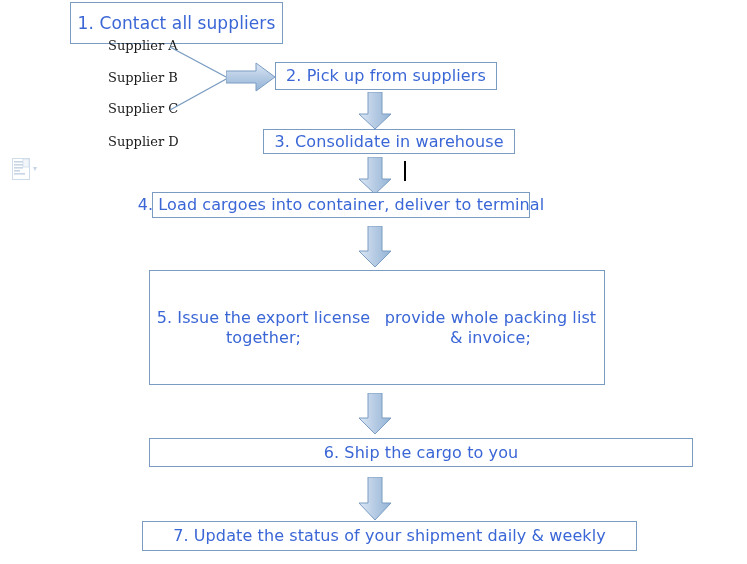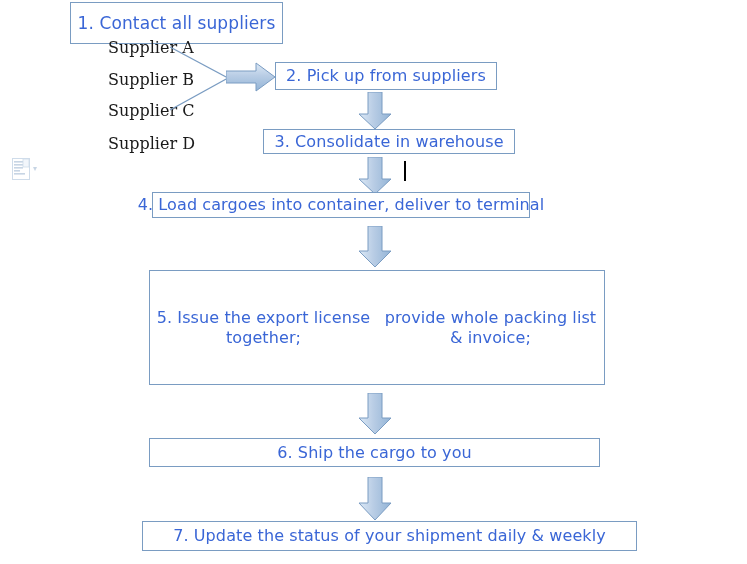--- a/index.html
+++ b/index.html
@@ -45,21 +45,21 @@
     display: block;
     width: 100%;
     text-align: center;
   }
 
   
   .supplier {
     position: absolute;
     color: #1a1a1a;
     font-family: "DejaVu Serif", serif;
-    font-size: 16px;
+    font-size: 13px;
     white-space: nowrap;
   }
 
   
   .arrow-down {
     position: absolute;
   }
   .arrow-right {
     position: absolute;
   }
@@ -148,21 +148,21 @@
 
   <div class="flow-box multiline" style="left:149px; top:270px; width:456px; height:115px;">
     <span class="ln">5.  Issue the export license together;</span>
     <span class="ln">provide whole packing list &amp; invoice;</span>
   </div>
 
   <svg class="arrow-down" style="left:358px; top:393px; width:34px; height:42px;" viewBox="0 0 34 42">
     <polygon points="10,0 24,0 24,25 33,25 17,41 1,25 10,25" fill="url(#gradDown)" stroke="#7a9cc2" stroke-width="1"></polygon>
   </svg>
 
-  <div class="flow-box" style="left:149px; top:438px; width:451px; height:29px;">6.  Ship the cargo to you</div>
+  <div class="flow-box" style="left:149px; top:438px; width:544px; height:29px;">6.  Ship the cargo to you</div>
 
   <svg class="arrow-down" style="left:358px; top:477px; width:34px; height:44px;" viewBox="0 0 34 44">
     <polygon points="10,0 24,0 24,26 33,26 17,43 1,26 10,26" fill="url(#gradDown)" stroke="#7a9cc2" stroke-width="1"></polygon>
   </svg>
 
   <div class="flow-box" style="left:142px; top:521px; width:495px; height:30px;">7.  Update the status of your shipment daily &amp; weekly</div>
 
   <div class="paste-widget" style="left:12px; top:158px;">
     <svg width="18" height="22" viewBox="0 0 18 22">
       <rect x="0.5" y="0.5" width="17" height="21" fill="#ffffff" stroke="#a9c1d9" stroke-width="1"></rect>

